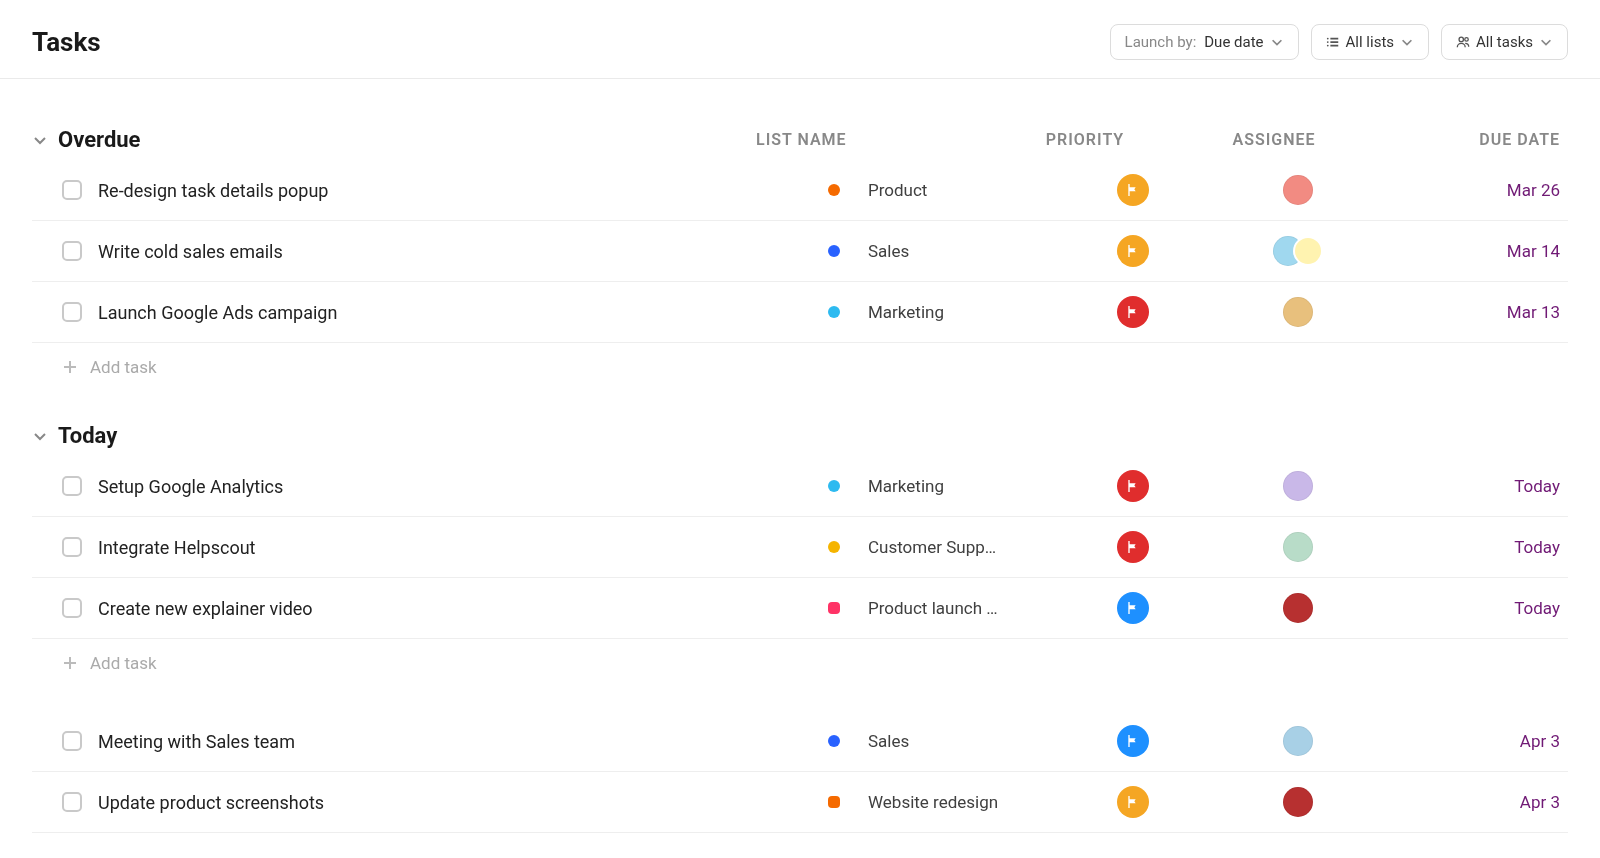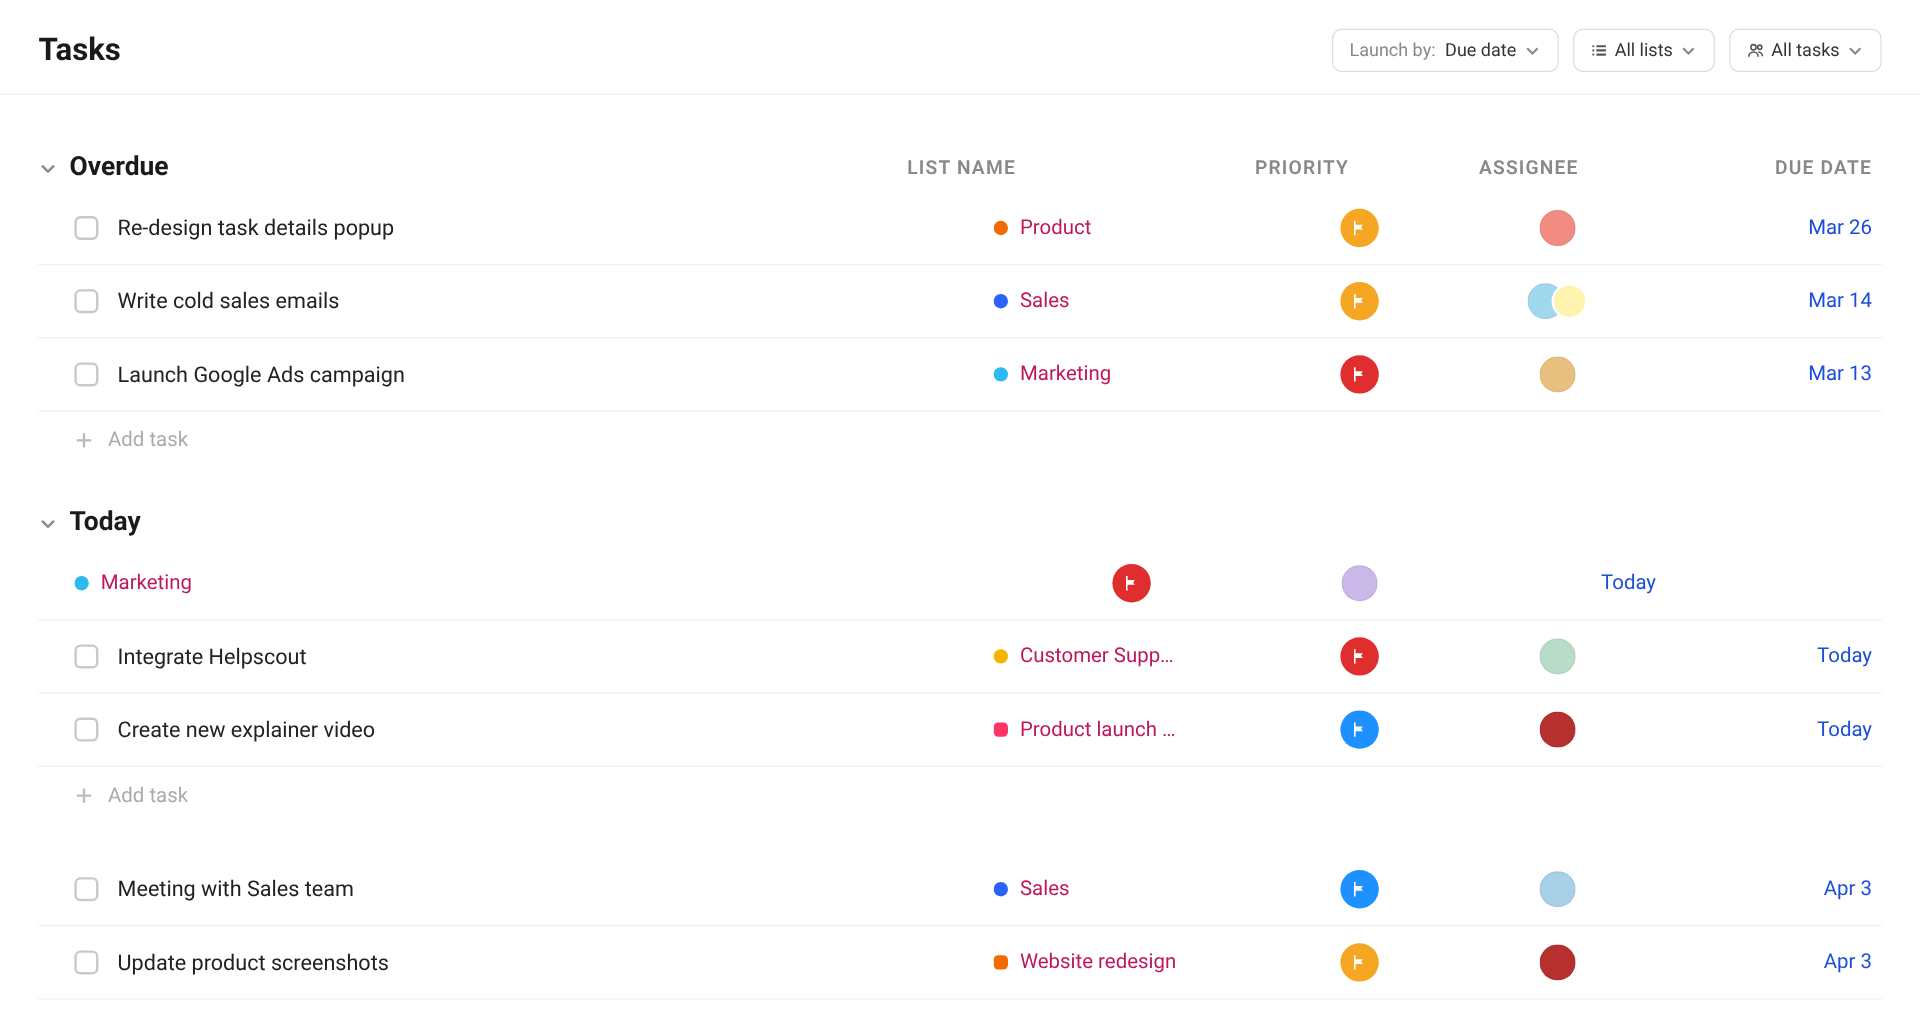--- a/index.html
+++ b/index.html
@@ -89,23 +89,23 @@
       background: #fff;
       flex-shrink: 0;
     }
     .task-title {
       font-size: 18px;
       color: #222;
     }
     .list-cell {
       display: flex;
       align-items: center;
-      gap: 10px;
+      gap: 28px;
       font-size: 17px;
-      color: #be185d;
+      color: #404040;
       overflow: hidden;
       white-space: nowrap;
     }
     .list-cell span.txt {
       overflow: hidden;
       text-overflow: ellipsis;
     }
     .dot {
       width: 12px;
       height: 12px;
@@ -140,21 +140,21 @@
       color:#fff;
       font-size:13px;
       font-weight:600;
       border: 1px solid rgba(0,0,0,0.05);
     }
     .avatar-stack { display:flex; }
     .avatar-stack .avatar:nth-child(2) { margin-left:-10px; border: 2px solid #fff; }
     .due-cell {
       text-align: right;
       font-size: 17px;
-      color: #1d4ed8;
+      color: #701a75;
       padding-right: 8px;
     }
     .add-task-row {
       display: flex;
       align-items: center;
       gap: 12px;
       padding: 14px 0 14px 30px;
       color: #aaa;
       font-size: 17px;
     }
@@ -316,20 +316,24 @@
             </svg>
           </span>
           <span class="group-title">Today</span>
         </div>
         <div></div>
         <div></div>
         <div></div>
         <div></div>
       </div>
       <div class="task-row">
+        <div class="task-title-wrap">
+          <div class="checkbox"></div>
+          <span class="task-title">Setup Google Analytics</span>
+        </div>
         <div class="list-cell">
           <span class="dot" style="background:#2dbaf0"></span>
           <span class="txt">Marketing</span>
         </div>
         <div class="priority-cell">
           <div class="flag" style="background:#e02d2d">
             <svg viewBox="0 0 24 24" fill="currentColor">
               <path d="M5 3v18h2v-7h9l-2-3 2-3H7V3H5z"></path>
             </svg>
           </div>

